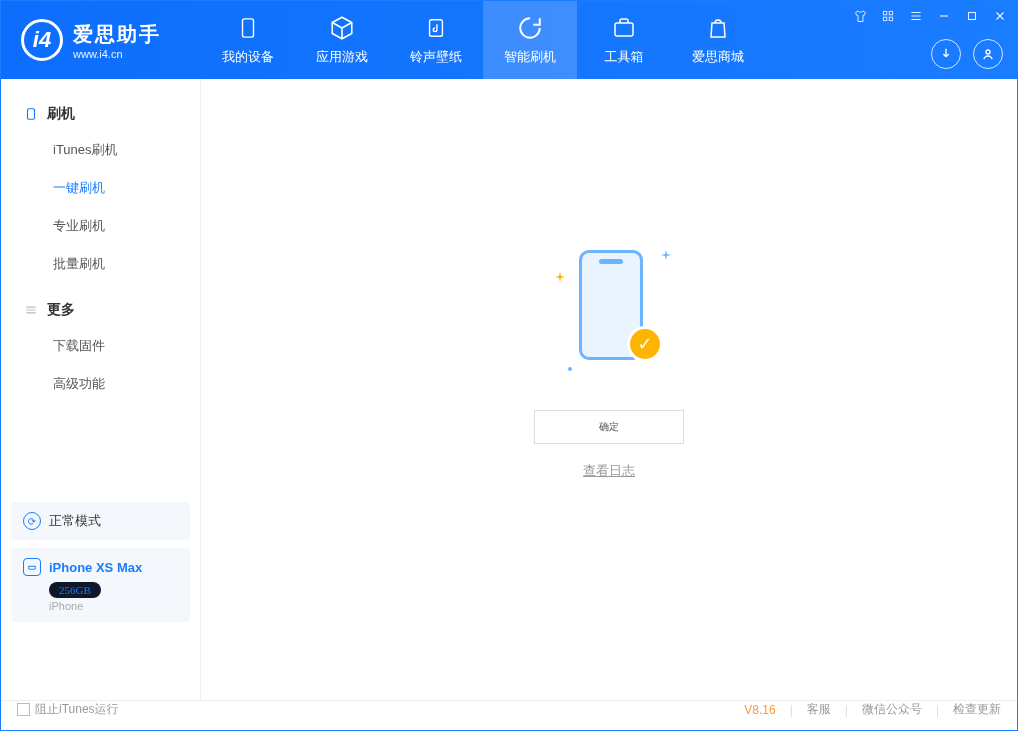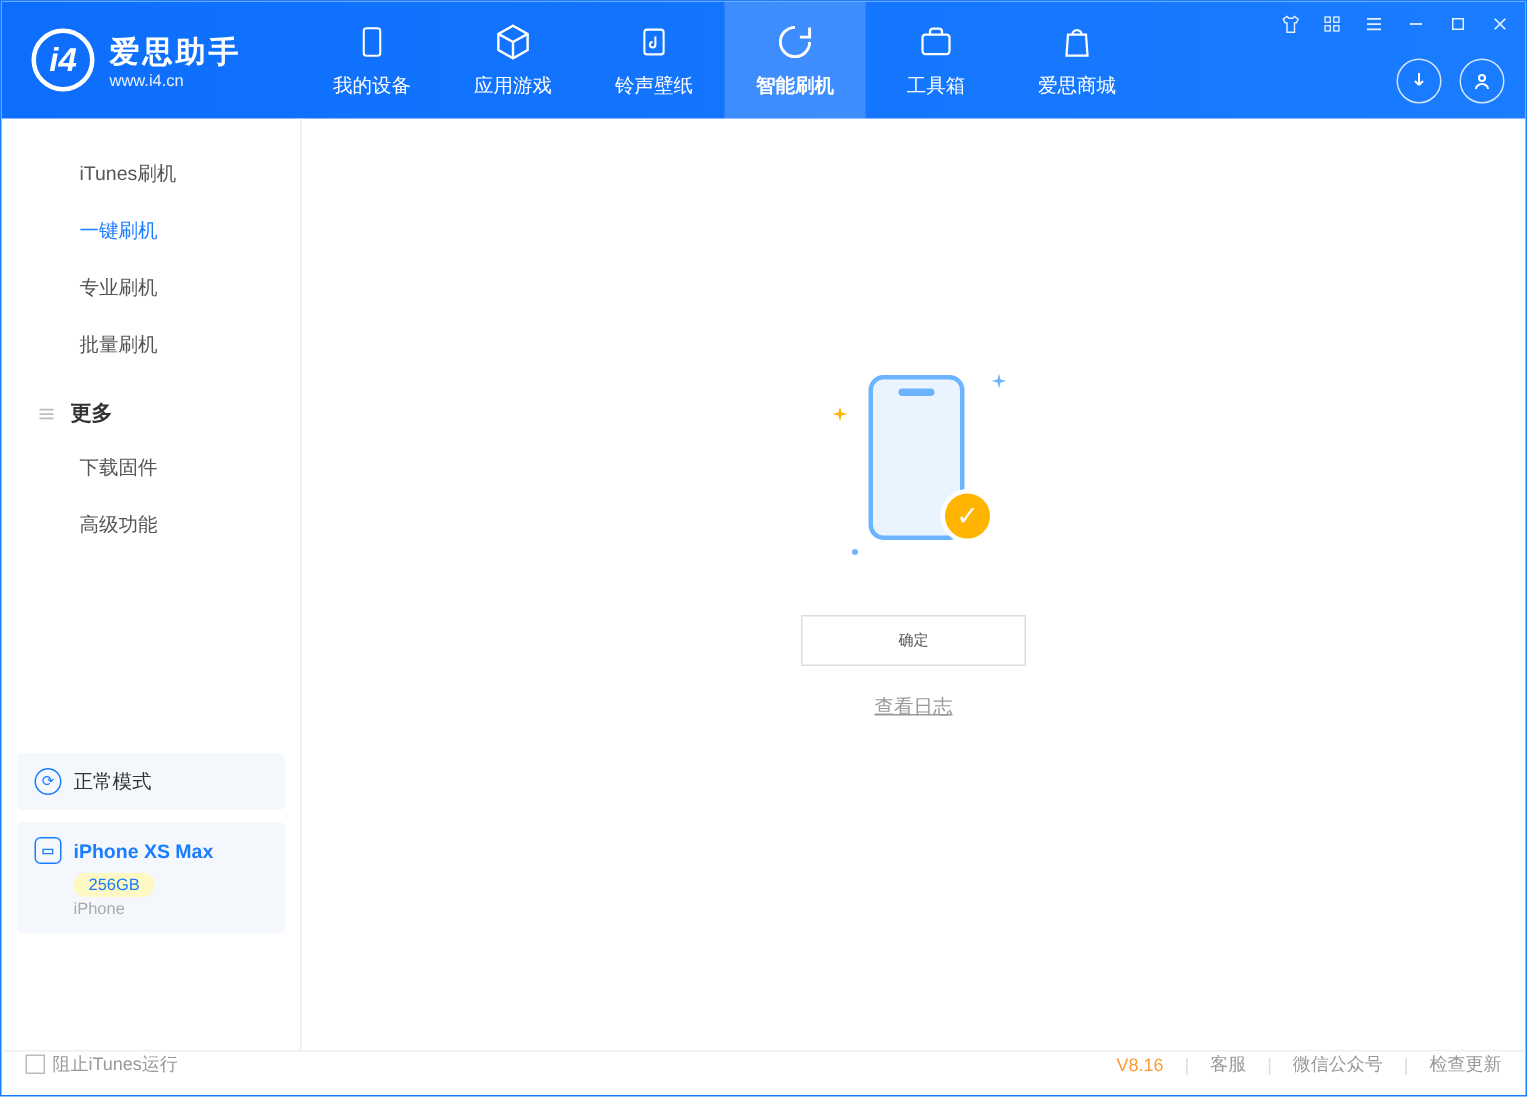--- a/index.html
+++ b/index.html
@@ -8,21 +8,21 @@
 
 .header { background: linear-gradient(to right, #0d6efd, #1a7cff); height: 78px; display: flex; align-items: center; color: #fff; position: relative; }
 .logo-area { display: flex; align-items: center; padding: 0 20px; width: 200px; }
 .logo-circle { width: 42px; height: 42px; border: 3px solid #fff; border-radius: 50%; display: flex; align-items: center; justify-content: center; font-size: 22px; font-weight: bold; font-style: italic; margin-right: 10px; }
 .logo-text { display: flex; flex-direction: column; }
 .logo-title { font-size: 20px; font-weight: bold; letter-spacing: 2px; }
 .logo-sub { font-size: 11px; opacity: 0.9; }
 
 .nav-tabs { display: flex; height: 100%; }
 .nav-tab { width: 94px; height: 100%; display: flex; flex-direction: column; align-items: center; justify-content: center; cursor: pointer; font-size: 13px; gap: 6px; }
-.nav-tab.active { background: rgba(255,255,255,0.18); font-weight: bold; }
+.nav-tab.active { background: rgba(255,255,255,0.18); }
 .nav-tab .icon { width: 28px; height: 28px; display: flex; align-items: center; justify-content: center; }
 
 .window-controls { position: absolute; right: 8px; top: 6px; display: flex; gap: 10px; align-items: center; }
 .window-controls > div { width: 18px; height: 18px; display: flex; align-items: center; justify-content: center; cursor: pointer; opacity: 0.9; }
 .header-btns { position: absolute; right: 14px; bottom: 10px; display: flex; gap: 12px; }
 .header-btns > div { width: 30px; height: 30px; border: 1.5px solid rgba(255,255,255,0.8); border-radius: 50%; display: flex; align-items: center; justify-content: center; cursor: pointer; }
 
 
 .body { display: flex; height: calc(100% - 78px - 30px); }
 .sidebar { width: 200px; border-right: 1px solid #eee; padding-top: 18px; position: relative; }
@@ -31,21 +31,21 @@
 .side-group-title .gicon { width: 16px; height: 16px; display: flex; align-items: center; justify-content: center; color: #1a7cff; }
 .side-item { padding: 10px 22px 10px 52px; font-size: 13px; color: #555; cursor: pointer; }
 .side-item.active { color: #1a7cff; }
 
 .device-box { position: absolute; bottom: 78px; left: 10px; right: 10px; }
 .mode-row { background: #f4f8fd; border-radius: 4px; padding: 10px 12px; display: flex; align-items: center; gap: 8px; font-size: 13px; color: #333; margin-bottom: 8px; }
 .mode-row .micon { width: 18px; height: 18px; border: 1.5px solid #1a7cff; border-radius: 50%; display: flex; align-items: center; justify-content: center; color: #1a7cff; font-size: 10px; }
 .device-row { background: #f4f8fd; border-radius: 4px; padding: 10px 12px; }
 .device-row .d-top { display: flex; align-items: center; gap: 8px; font-size: 13px; color: #1a7cff; font-weight: bold; }
 .device-row .dicon { width: 18px; height: 18px; border: 1.5px solid #1a7cff; border-radius: 4px; display: flex; align-items: center; justify-content: center; font-size: 9px; }
-.capacity-badge { display: inline-block; margin: 6px 0 2px 26px; background: #fef9c3; color: #1a7cff; font-size: 11px; padding: 2px 10px; border-radius: 10px; }
+.capacity-badge { display: inline-block; margin: 6px 0 2px 26px; background: #0f172a; color: #1a7cff; font-size: 11px; padding: 2px 10px; border-radius: 10px; font-family: Liberation Serif, serif; }
 .device-type { margin-left: 26px; font-size: 11px; color: #aaa; }
 
 .bottom-options { position: absolute; bottom: 8px; left: 8px; right: 8px; border: 2px solid #e74c3c; padding: 8px 10px; display: flex; gap: 14px; font-size: 13px; color: #888; }
 .chk { display: flex; align-items: center; gap: 5px; cursor: pointer; }
 .chk .box { width: 13px; height: 13px; border: 1px solid #bbb; }
 
 
 .main { flex: 1; display: flex; flex-direction: column; align-items: center; justify-content: center; padding-bottom: 60px; }
 .phone-illust { position: relative; width: 120px; height: 140px; margin-bottom: 30px; }
 .phone-frame { position: absolute; left: 30px; top: 10px; width: 64px; height: 110px; border: 3px solid #6db4ff; border-radius: 10px; background: #eaf4ff; }
@@ -183,20 +183,28 @@
           <circle cx="12" cy="9" r="3"></circle>
           <path d="M6 20c0-3 3-5 6-5s6 2 6 5"></path>
         </svg>
       </div>
   </div>
 </div>
 
 <div class="body">
   <div class="sidebar">
     <div class="side-group">
+      <div class="side-group-title">
+        <span class="gicon">
+            <svg viewBox="0 0 24 24" width="14" height="16" fill="none" stroke="#1a7cff" stroke-width="2">
+              <rect x="6" y="3" width="12" height="18" rx="2"></rect>
+            </svg>
+          </span>
+        <span>刷机</span>
+      </div>
       <div class="side-item">iTunes刷机</div>
       <div class="side-item active">一键刷机</div>
       <div class="side-item">专业刷机</div>
       <div class="side-item">批量刷机</div>
     </div>
     <div class="side-group">
       <div class="side-group-title">
         <span class="gicon" style="color:#bbb">
             <svg viewBox="0 0 24 24" width="14" height="14" stroke="#bbb" stroke-width="2">
               <path d="M4 7h16M4 12h16M4 17h16"></path>

